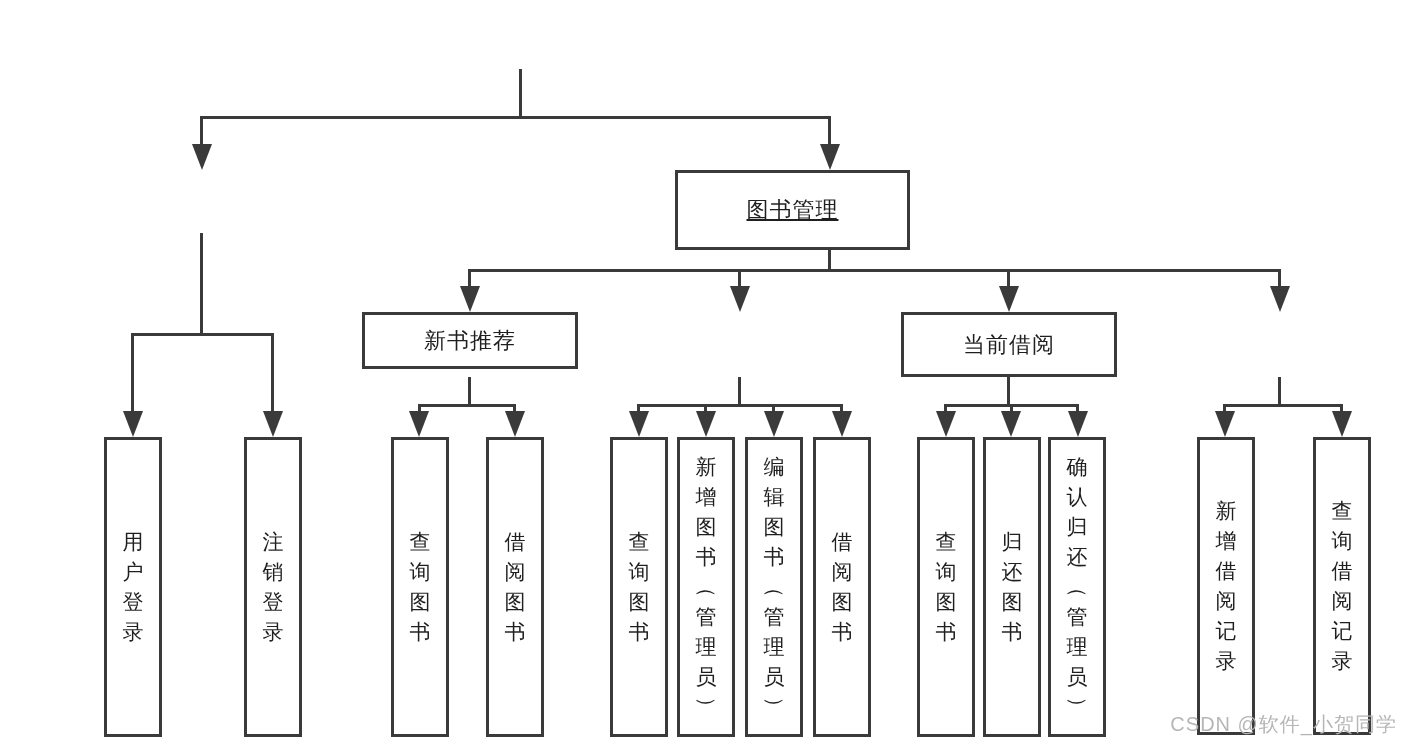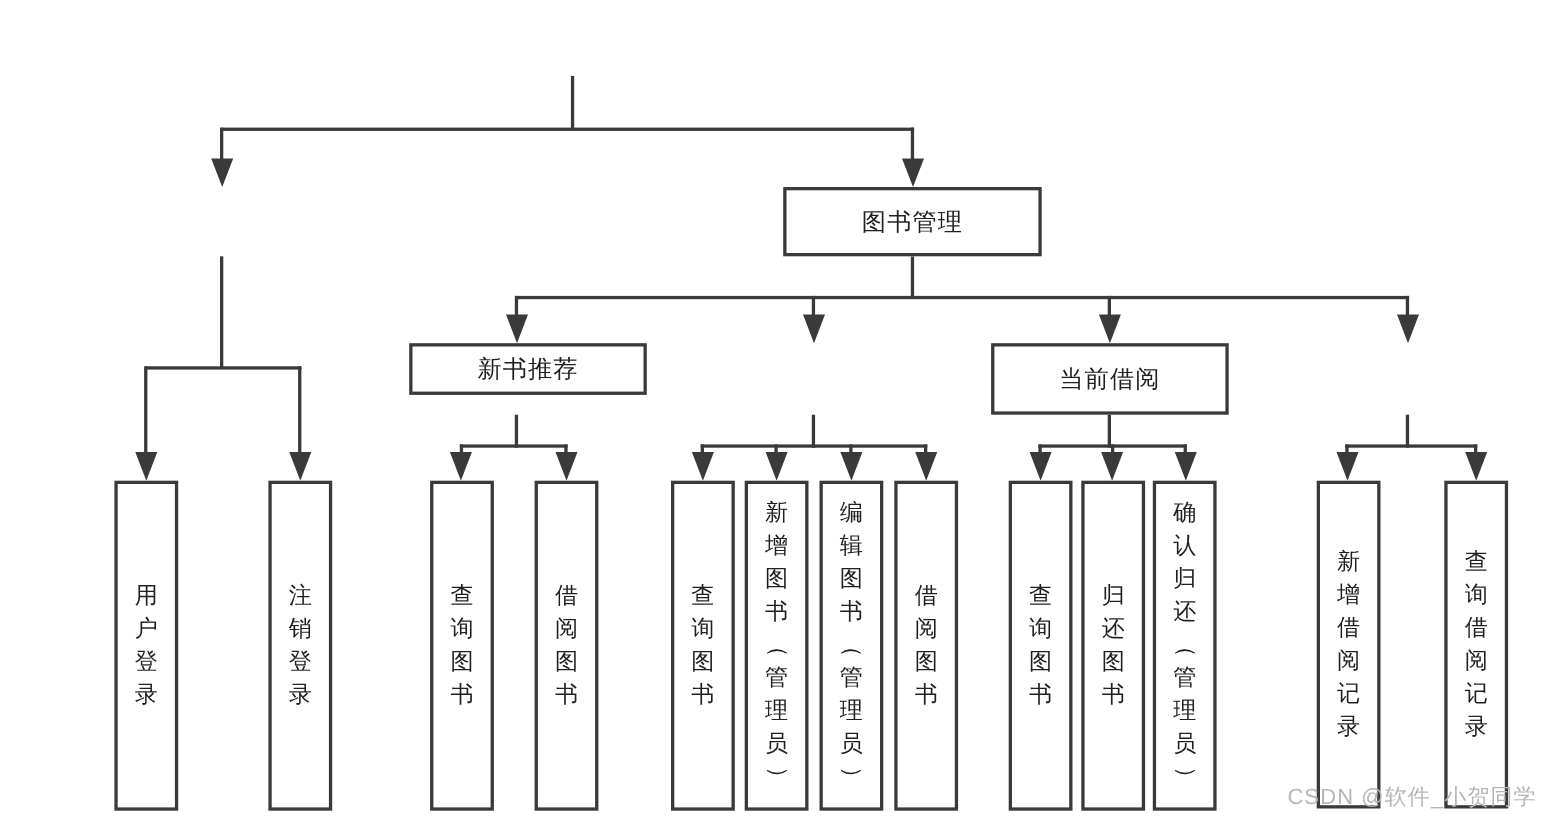--- a/index.html
+++ b/index.html
@@ -127,25 +127,25 @@
   <div class="arrowhead" style="left:1068px; top:411px;"></div>
 
   <div class="vline" style="left:1278px; top:377px; height:30px;"></div>
   <div class="hline" style="left:1223px; top:404px; width:120px;"></div>
   <div class="vline" style="left:1223px; top:404px; height:9px;"></div>
   <div class="arrowhead" style="left:1215px; top:411px;"></div>
   <div class="vline" style="left:1340px; top:404px; height:9px;"></div>
   <div class="arrowhead" style="left:1332px; top:411px;"></div>
 
 
-  <div class="node" style="left:712px; top:170px; width:235px; height:63px;">
+  <div class="node" style="left:675px; top:170px; width:235px; height:80px;text-decoration:underline;">
       <span>图书管理</span>
     </div>
 
-  <div class="node" style="left:372px; top:312px; width:216px; height:47px;">
+  <div class="node" style="left:362px; top:312px; width:216px; height:57px;">
       <span>新书推荐</span>
     </div>
   <div class="node" style="left:901px; top:312px; width:216px; height:65px;">
       <span>当前借阅</span>
     </div>
 
   <div class="node vnode" style="left:104px; top:437px; width:58px; height:300px;">
       <span class="vchar">用</span>
       <span class="vchar">户</span>
       <span class="vchar">登</span>

